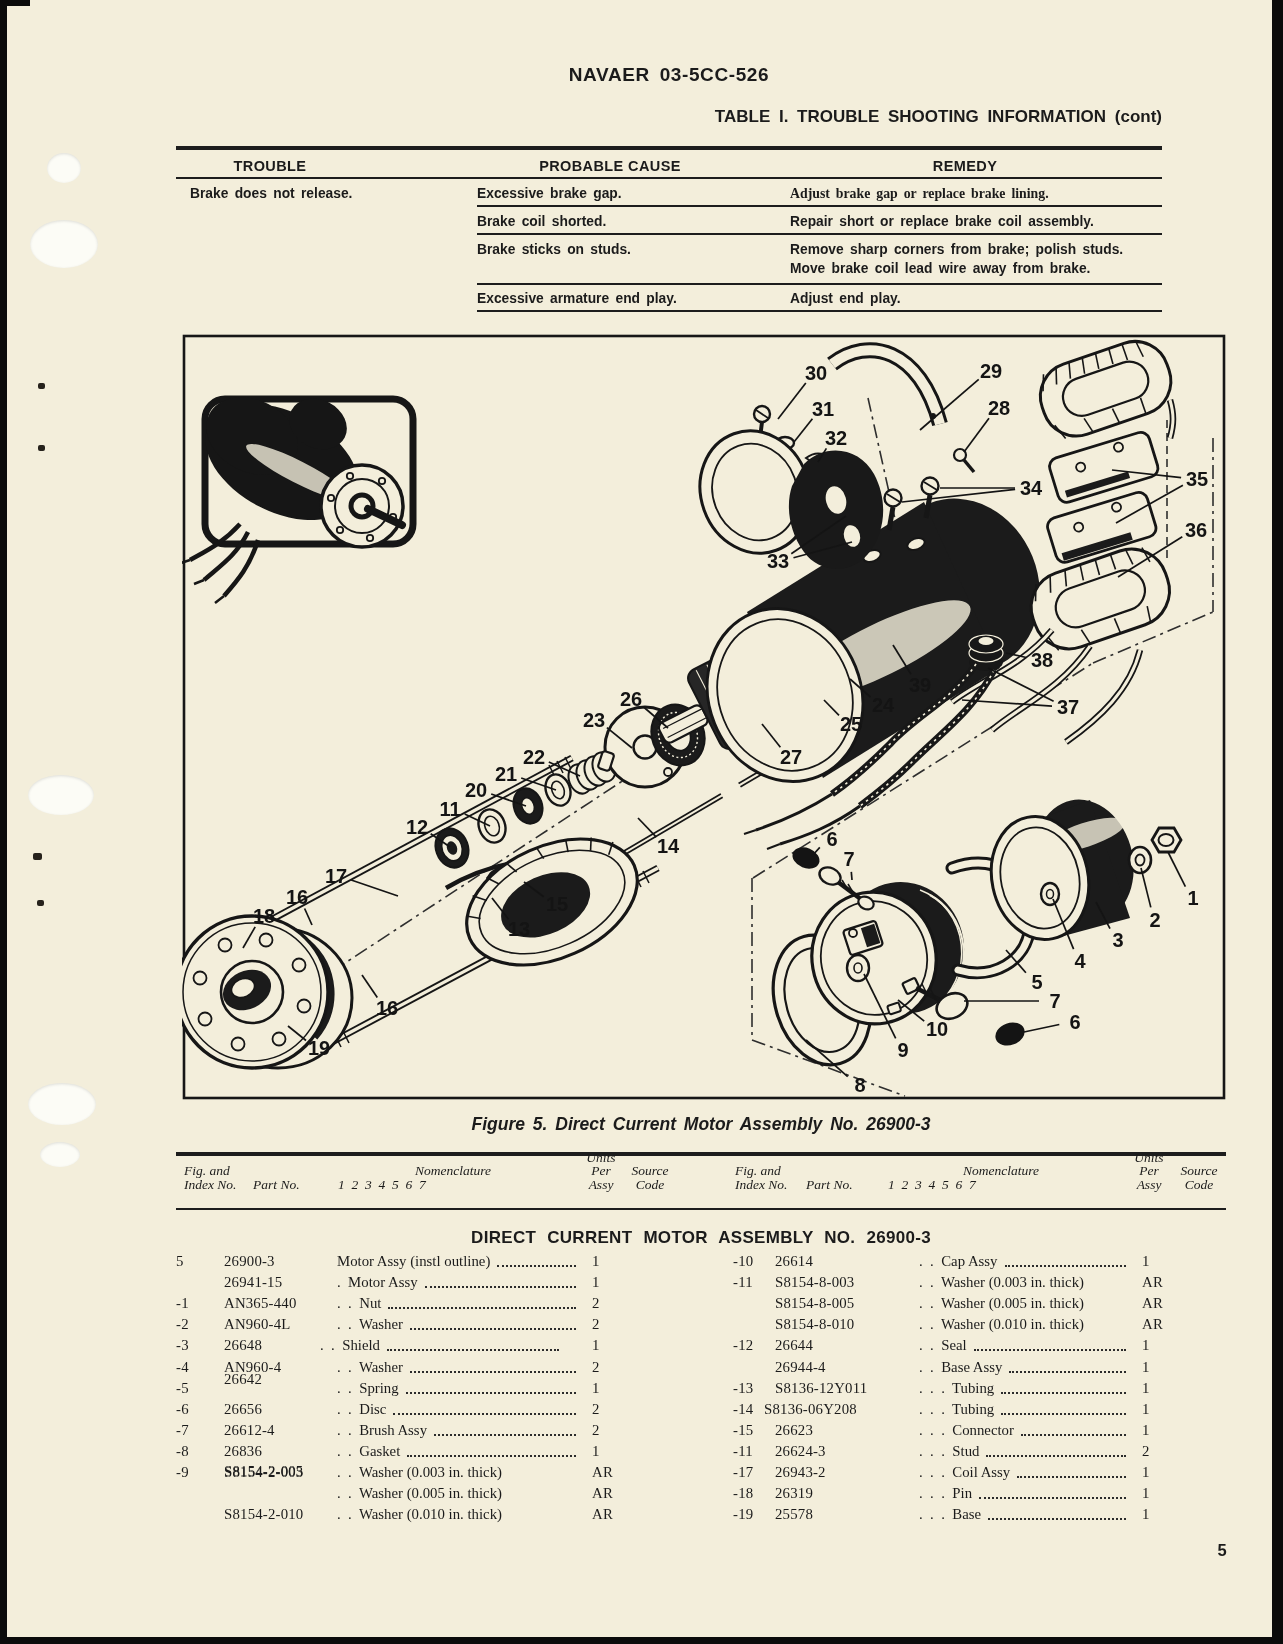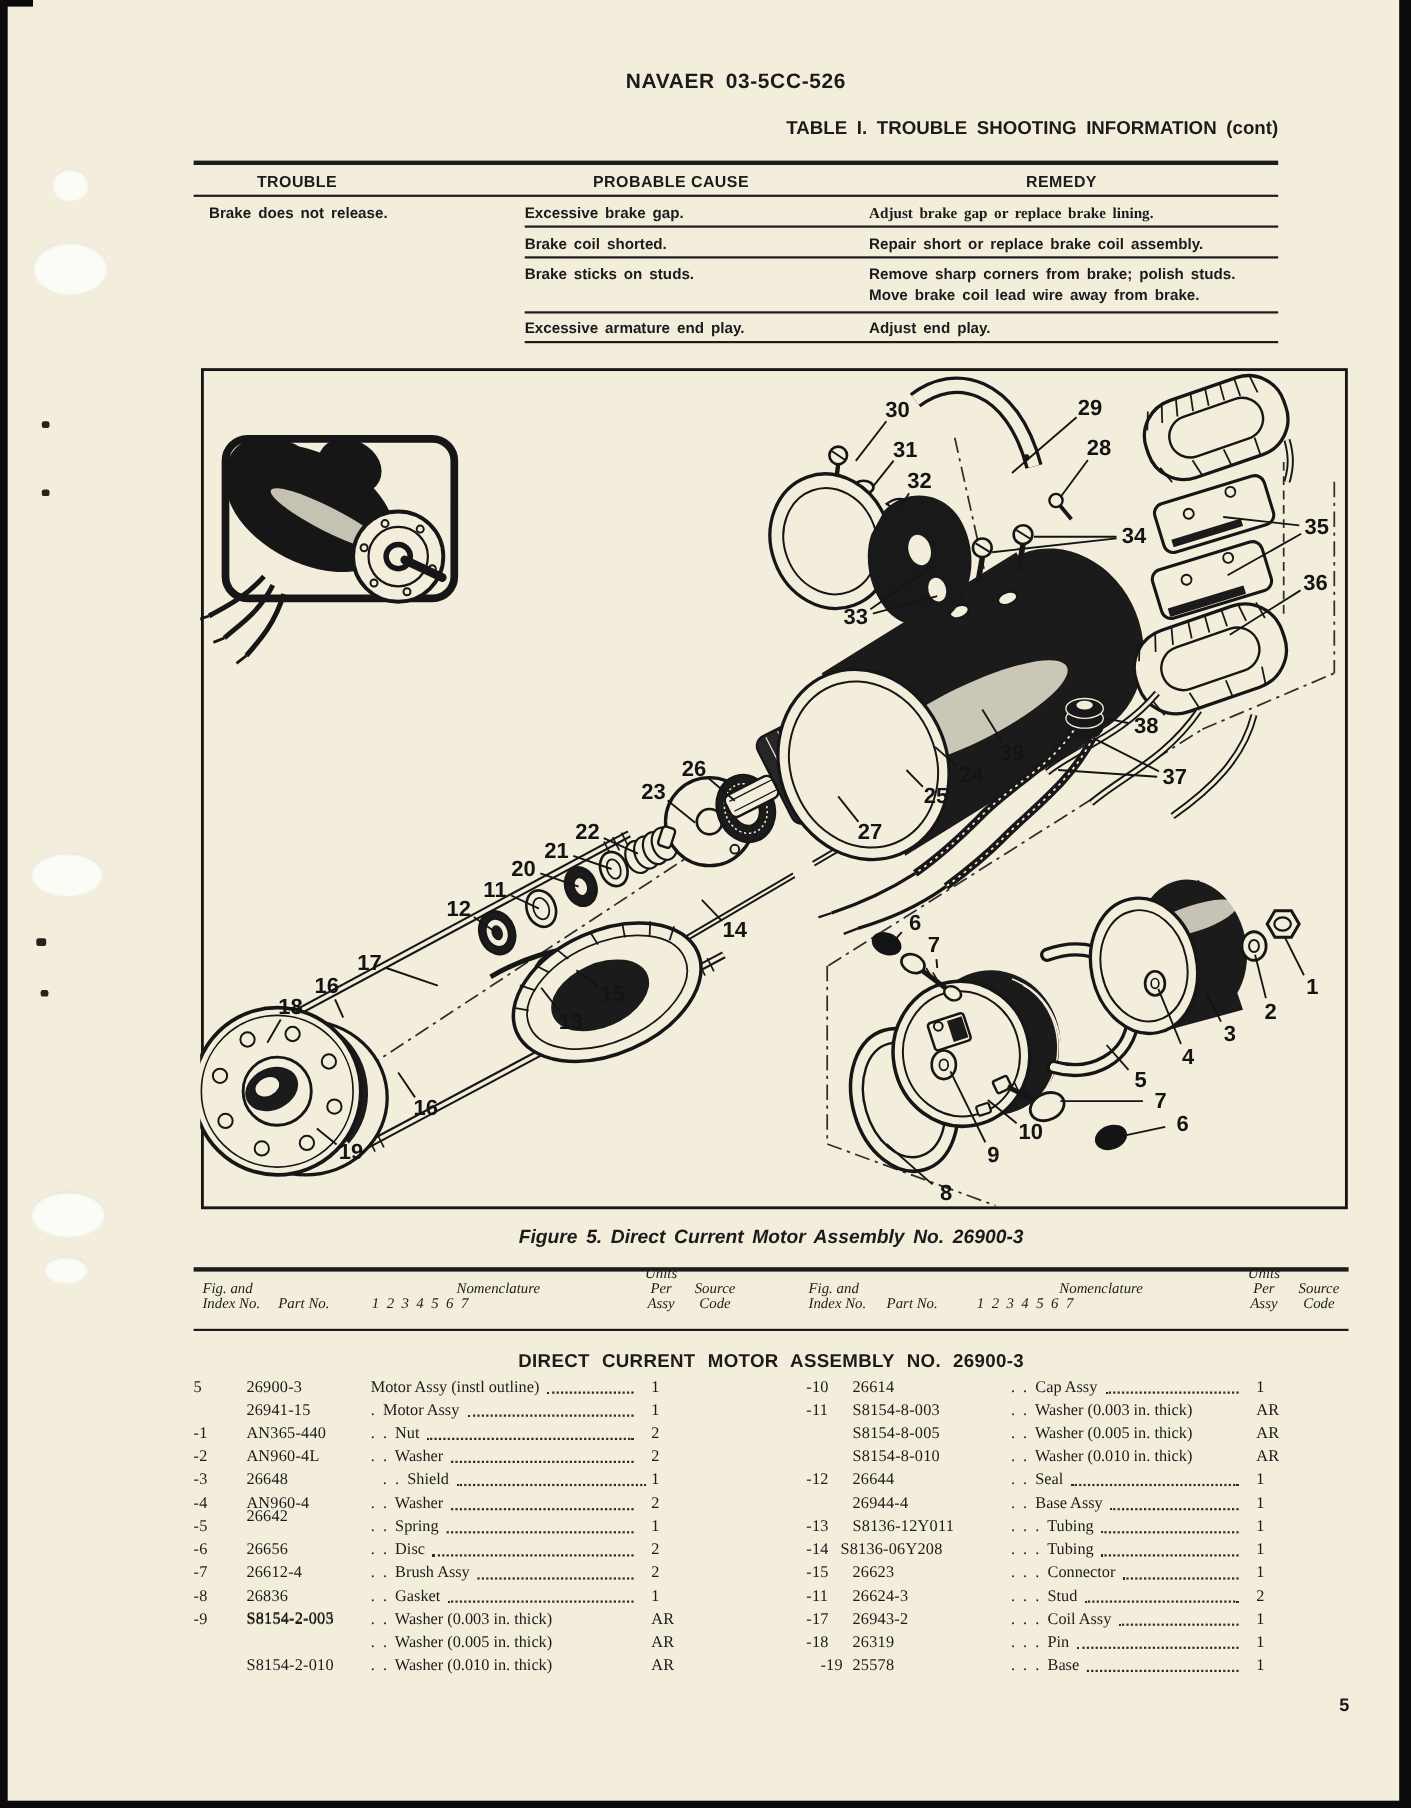--- a/index.html
+++ b/index.html
@@ -558,21 +558,21 @@
     <div class="ps" style="left: 592px; top: 1295.2px; width: 34px;">2</div>
     <div class="ps" style="left: 176px; top: 1316.3px; width: 46px;">-2</div>
     <div class="ps" style="left: 224px; top: 1316.3px;">AN960-4L</div>
     <div class="nomwrap" style="left: 337px; top: 1316.3px; width: 243px;">
       <span class="nm">.  .  Washer</span>
       <span class="lead"></span>
     </div>
     <div class="ps" style="left: 592px; top: 1316.3px; width: 34px;">2</div>
     <div class="ps" style="left: 176px; top: 1337.4px; width: 46px;">-3</div>
     <div class="ps" style="left: 224px; top: 1337.4px;">26648</div>
-    <div class="nomwrap" style="left: 348px; top: 1337.4px; width: 243px;">
+    <div class="nomwrap" style="left: 320px; top: 1337.4px; width: 243px;">
       <span class="nm">.  .  Shield</span>
       <span class="lead"></span>
     </div>
     <div class="ps" style="left: 592px; top: 1337.4px; width: 34px;">1</div>
     <div class="ps" style="left: 176px; top: 1358.5px; width: 46px;">-4</div>
     <div class="ps" style="left: 224px; top: 1358.5px;">AN960-4</div>
     <div class="nomwrap" style="left: 337px; top: 1358.5px; width: 243px;">
       <span class="nm">.  .  Washer</span>
       <span class="lead"></span>
     </div>
@@ -697,20 +697,20 @@
       <span class="lead"></span>
     </div>
     <div class="ps" style="left: 1142px; top: 1464px; width: 34px;">1</div>
     <div class="ps" style="left: 733px; top: 1485.1px; width: 46px;">-18</div>
     <div class="ps" style="left: 775px; top: 1485.1px;">26319</div>
     <div class="nomwrap" style="left: 919px; top: 1485.1px; width: 211px;">
       <span class="nm">.  .  .  Pin</span>
       <span class="lead"></span>
     </div>
     <div class="ps" style="left: 1142px; top: 1485.1px; width: 34px;">1</div>
-    <div class="ps" style="left: 733px; top: 1506.2px; width: 46px; text-align: center;">-19</div>
+    <div class="ps" style="left: 733px; top: 1506.2px; width: 46px;">-19</div>
     <div class="ps" style="left: 775px; top: 1506.2px;">25578</div>
     <div class="nomwrap" style="left: 919px; top: 1506.2px; width: 211px;">
       <span class="nm">.  .  .  Base</span>
       <span class="lead"></span>
     </div>
     <div class="ps" style="left: 1142px; top: 1506.2px; width: 34px;">1</div>
   </div>
 
 </body></html>

